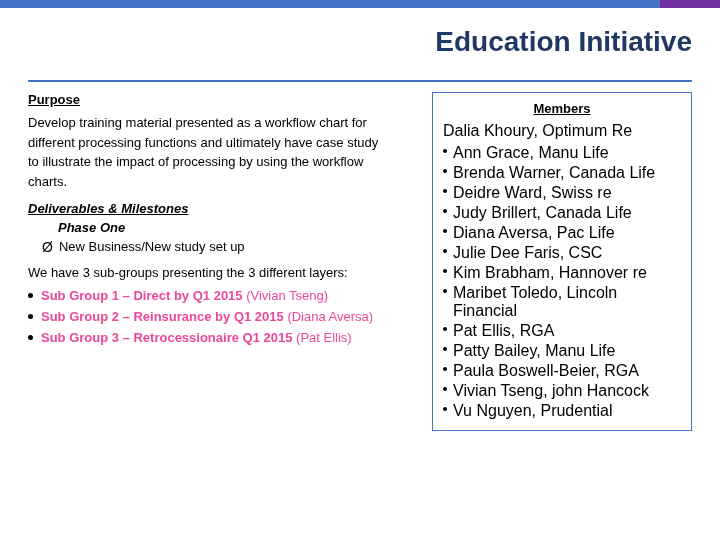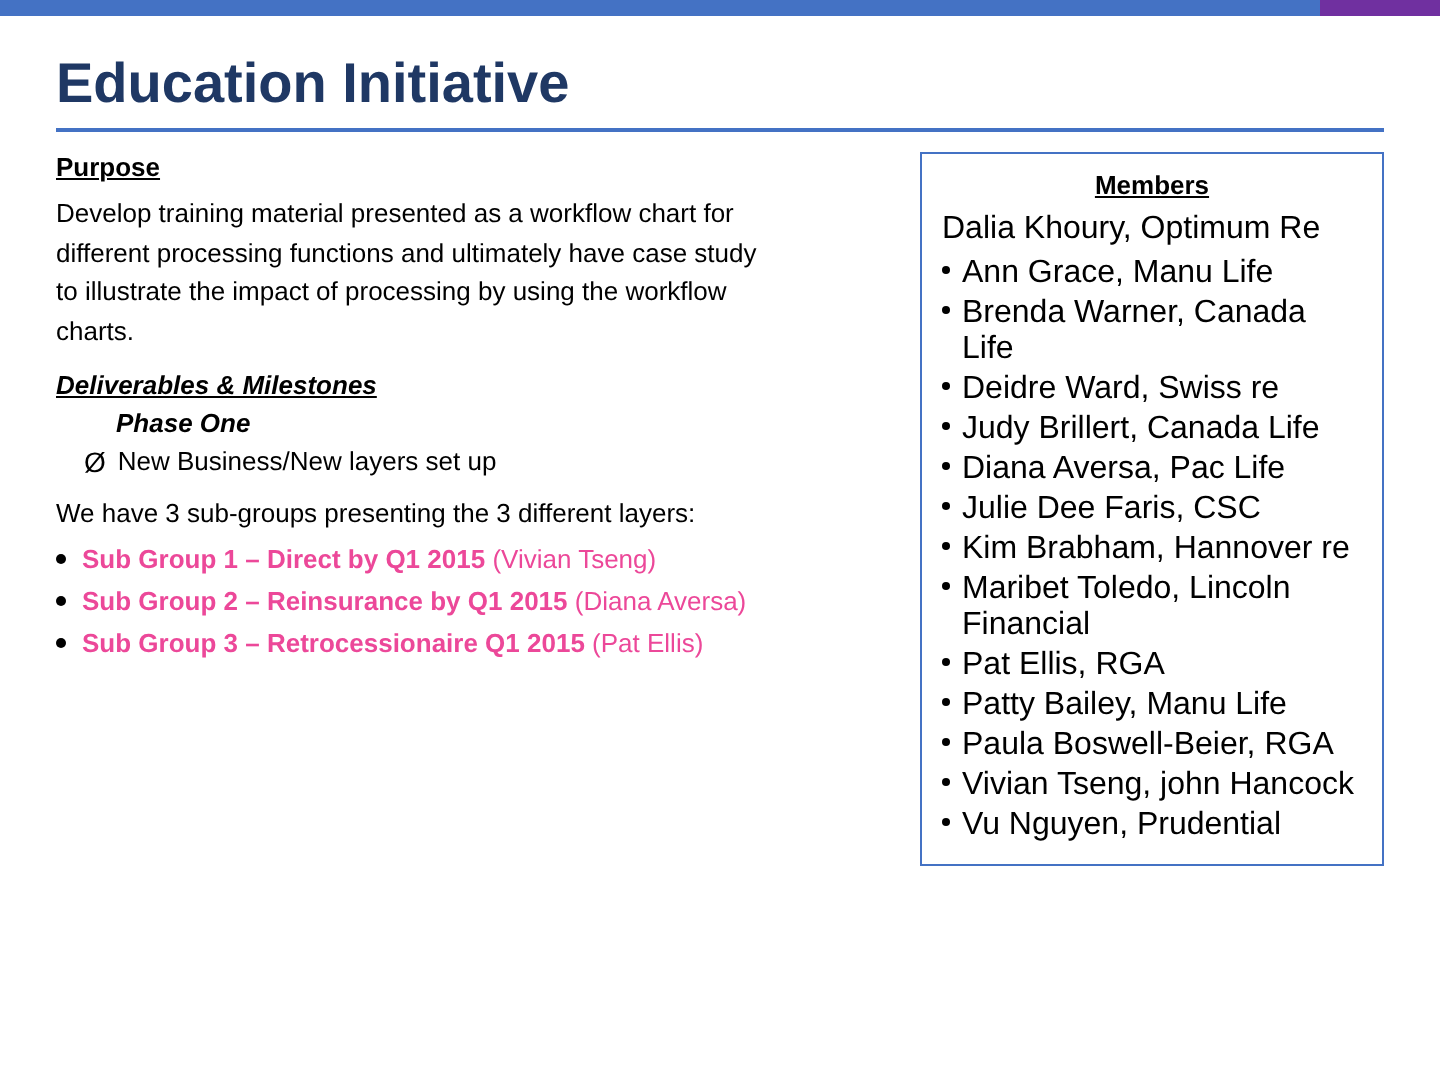--- a/index.html
+++ b/index.html
@@ -27,33 +27,34 @@
     .page-container {
       padding: 18px 28px 18px 28px;
       position: relative;
     }
     .page-title {
       font-size: 28px;
       font-weight: bold;
       color: #1F3864;
       margin-bottom: 10px;
       border-bottom: 2px solid #4472C4;
-      padding-bottom: 6px;
+      padding-bottom: 22px;
+      text-align: right;
     }
     .content-wrapper {
       display: flex;
       gap: 28px;
       margin-top: 10px;
     }
     .left-column {
       flex: 1;
       min-width: 0;
     }
     .right-column {
-      width: 232px;
+      width: 260px;
       border: 1px solid #4472C4;
       padding: 8px 10px;
       flex-shrink: 0;
       align-self: flex-start;
     }
     .section-label {
       font-weight: bold;
       text-decoration: underline;
       margin-bottom: 6px;
       color: #000;
@@ -176,21 +177,21 @@
         <span>to illustrate the impact of processing by using the workflow</span><br>
         <span>charts.</span>
       </div>
 
       <div class="deliverables-label">Deliverables &amp; Milestones</div>
 
       <div class="phase-one">Phase One</div>
 
       <div class="phase-item">
         <span class="bullet">Ø</span>
-        <span>New Business/New layers set up</span>
+        <span>New Business/New study set up</span>
       </div>
 
       <div class="sub-groups-intro">We have 3  sub-groups  presenting the 3 different layers:</div>
 
       <div>
         <div class="sub-group-item">
           <div class="dot"></div>
           <span class="sub-group-text">
             <span class="bold-part">Sub Group 1 – Direct by Q1 2015</span><span class="normal-part"> (Vivian Tseng)</span>
           </span>

